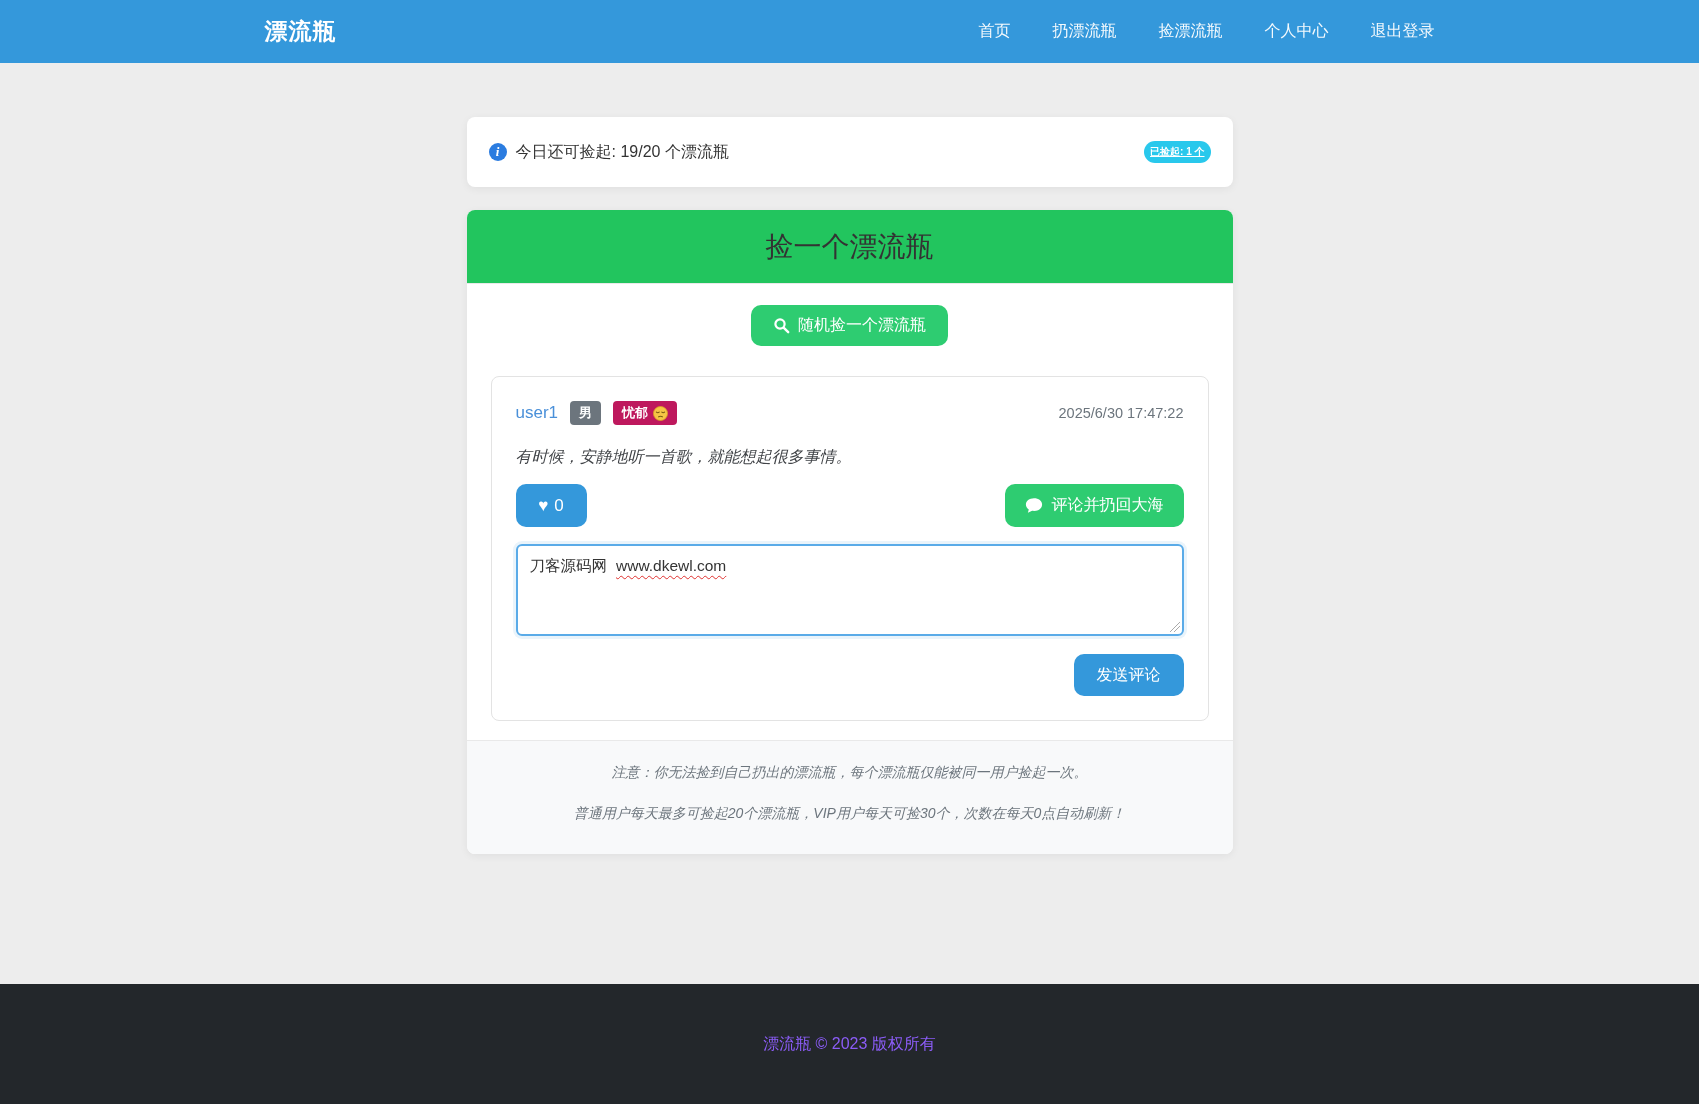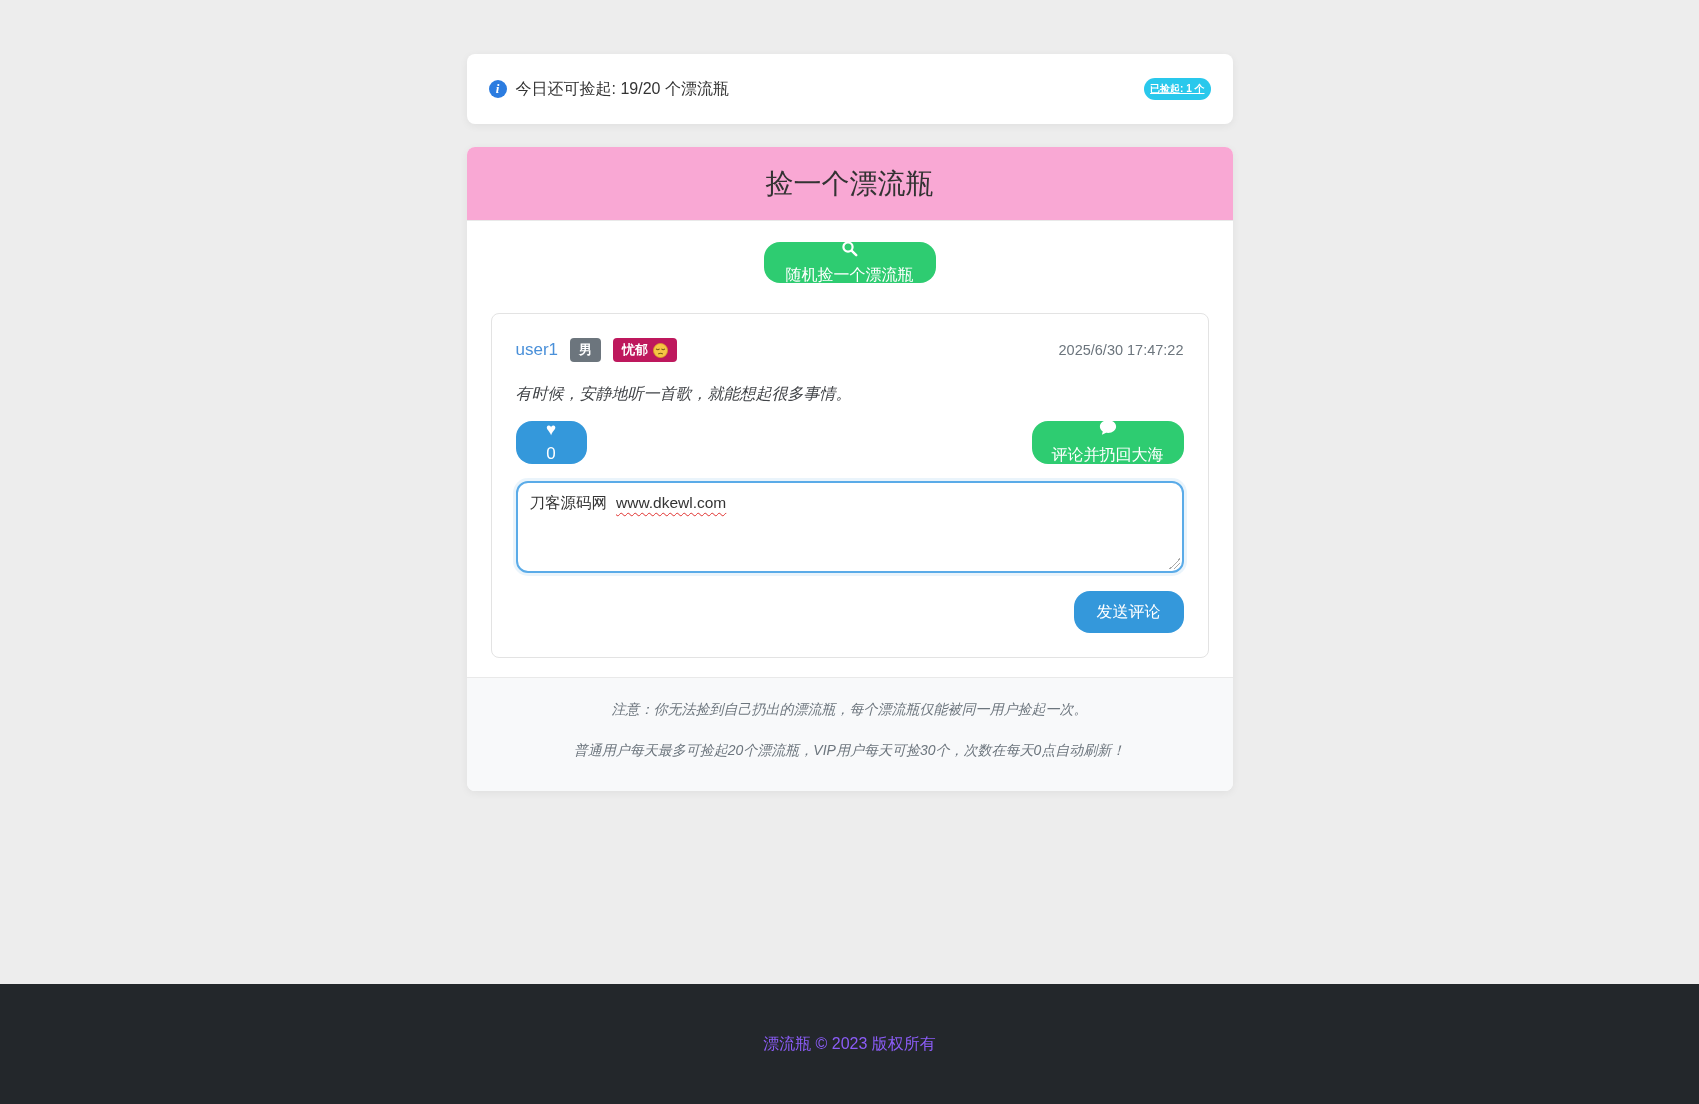--- a/index.html
+++ b/index.html
@@ -23,48 +23,48 @@
     box-shadow:0 2px 8px rgba(0,0,0,.06); display:flex; align-items:center; padding:0 22px; }
   .info-icon { width:18px; height:18px; border-radius:50%; background:#2b7ce0; color:#fff;
     font-family:"Liberation Serif","DejaVu Serif",serif; font-style:italic; font-weight:bold;
     font-size:13px; display:inline-flex; align-items:center; justify-content:center; flex:0 0 auto; }
   .quota-text { margin-left:9px; font-size:16px; color:#333; }
   .picked-badge { margin-left:auto; background:#29c8ec; color:#fff; font-size:10px; font-weight:bold;
     padding:4px 6px; border-radius:11px; white-space:nowrap;text-decoration:underline; }
 
   .main-card { margin-top:23px; background:#fff; border-radius:8px; overflow:hidden;
     box-shadow:0 2px 8px rgba(0,0,0,.06); }
-  .card-header { height:74px; background:#f9a8d4; border-bottom:1px solid #e9e9e9;
+  .card-header { height:74px; background:#22c55e; border-bottom:1px solid #e9e9e9;
     display:flex; align-items:center; justify-content:center; }
   .card-title { font-size:28px; font-weight:400; color:#333; }
   .card-body { padding:21px 24px 19px; }
 
   .random-row { text-align:center; }
-  .btn { border:none; cursor:pointer; color:#fff; border-radius:16px;
-    font-family:inherit; display:inline-flex; align-items:center; justify-content:center;flex-direction:column; }
+  .btn { border:none; cursor:pointer; color:#fff; border-radius:10px;
+    font-family:inherit; display:inline-flex; align-items:center; justify-content:center; }
   .btn-green { background:#2ecc71; }
   .btn-blue { background:#3498db; }
   .random-btn { height:41px; padding:0 22px; font-size:16px; gap:8px; }
 
   .bottle-box { margin-top:30px; border:1px solid #e3e3e3; border-radius:8px; padding:24px; }
   .bottle-head { display:flex; align-items:center; }
   .username { color:#4a90d9; font-size:17px; text-decoration:none; }
   .badge { color:#fff; font-size:13px; font-weight:bold; padding:3px 9px; border-radius:4px;
     display:inline-flex; align-items:center; gap:5px; }
   .badge-gender { background:#6c757d; margin-left:12px; }
   .badge-mood { background:#be185d; margin-left:12px; }
   .bottle-time { margin-left:auto; color:#6c757d; font-size:14.5px; }
   .bottle-content { margin-top:22px; font-size:16px; color:#404347;font-style:italic; }
 
   .bottle-actions { margin-top:16px; display:flex; align-items:center; justify-content:space-between; }
   .like-btn { width:71px; height:43px; font-size:17px; gap:6px; }
   .heart { font-size:17px; line-height:1; }
   .comment-btn { height:43px; padding:0 20px; font-size:16px; gap:9px; }
 
-  .comment-box { margin-top:17px; height:92px; width:100%; border:2px solid #5aabe8; border-radius:12px;
+  .comment-box { margin-top:17px; height:92px; width:100%; border:2px solid #5aabe8; border-radius:6px;
     padding:10px 12px; font-size:15.5px; color:#333; position:relative;
     box-shadow:0 0 0 3px rgba(52,152,219,.10); background:#fff; text-align:left; }
   .comment-url { margin-left:9px; text-decoration:underline wavy #e0312f; text-decoration-thickness:1px;
     text-underline-offset:4px; }
   .resize-handle { position:absolute; right:2px; bottom:2px; width:11px; height:11px;
     background:linear-gradient(135deg, transparent 0 50%, #aaa 50% 55%, transparent 55% 70%, #aaa 70% 75%, transparent 75%); }
 
   .send-row { margin-top:18px; text-align:right; }
   .send-btn { height:42px; padding:0 23px; font-size:16px; }
 
@@ -76,20 +76,32 @@
   .site-footer { margin-top:auto; height:120px; background:#23272b; display:flex;
     align-items:center; justify-content:center; color:#8b5cf6; font-size:16px; }
 
   .icon-svg { display:block; flex:0 0 auto; }
 </style>
 </head>
 <body>
 
 <div class="page">
 
+  <nav class="navbar">
+    <div class="navbar-inner">
+      <a href="#" class="brand">漂流瓶</a>
+      <div class="nav-links">
+        <a href="#">首页</a>
+        <a href="#">扔漂流瓶</a>
+        <a href="#">捡漂流瓶</a>
+        <a href="#">个人中心</a>
+        <a href="#">退出登录</a>
+      </div>
+    </div>
+  </nav>
 
   <div class="content">
     <div class="container">
 
       <div class="quota-card">
         <span class="info-icon">i</span>
         <span class="quota-text">今日还可捡起: 19/20 个漂流瓶</span>
         <span class="picked-badge">已捡起: 1 个</span>
       </div>
 

